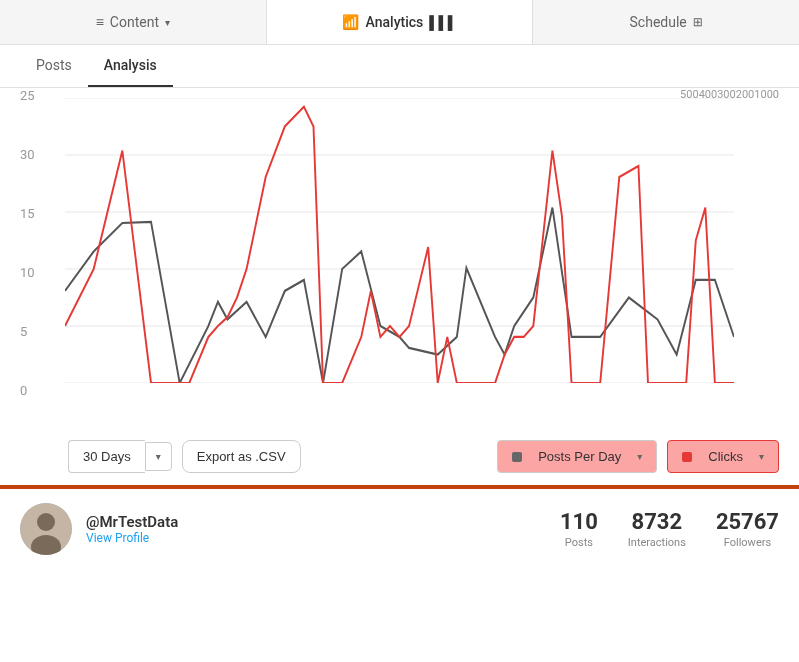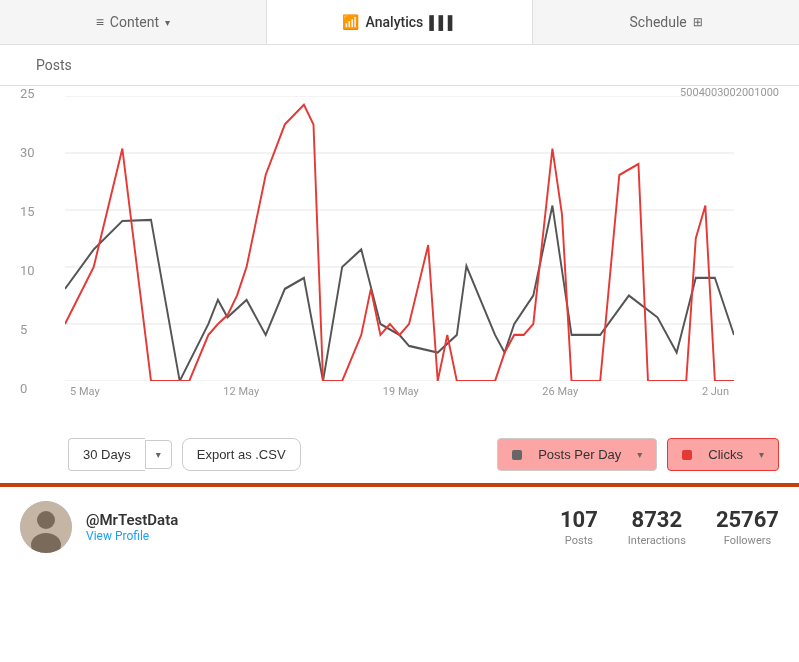--- a/index.html
+++ b/index.html
@@ -66,20 +66,23 @@
   <div class="top-nav-tab">
     <span>Schedule</span>
     <span style="font-size:12px;">⊞</span>
   </div>
 </div>
 
 <div class="sub-nav">
   <div class="sub-nav-tab">
     <span>Posts</span>
   </div>
+  <div class="sub-nav-tab active">
+    <span>Analysis</span>
+  </div>
 </div>
 
 <div class="chart-area">
 
   <div class="y-axis-left">
     <span>25</span>
     <span>30</span>
     <span>15</span>
     <span>10</span>
     <span>5</span>
@@ -104,27 +107,20 @@
       <line x1="0" y1="156" x2="700" y2="156" stroke="#e8e8e8" stroke-width="1"></line>
       <line x1="0" y1="208" x2="700" y2="208" stroke="#e8e8e8" stroke-width="1"></line>
       <line x1="0" y1="260" x2="700" y2="260" stroke="#e8e8e8" stroke-width="1"></line>
 
       <polyline points="0,176 30,140 60,114 90,113 120,260 150,208 160,186 170,202 190,186 210,218 230,176 250,166 270,260 290,156 310,140 330,208 350,218 360,228 390,234 410,218 420,155 450,218 460,234 470,208 490,182 510,100 530,218 560,218 590,182 620,202 640,234 660,166 680,166 700,218" fill="none" stroke="#555" stroke-width="2"></polyline>
 
       <polyline points="0,208 30,156 60,48 90,260 110,260 130,260 150,218 160,208 170,200 180,182 190,156 210,72 230,26 250,8 260,26 270,260 280,260 290,260 310,218 320,176 330,218 340,208 350,218 360,208 380,136 390,260 400,218 410,260 420,260 430,260 450,260 460,234 470,218 480,218 490,208 510,48 520,108 530,260 540,260 550,260 560,260 580,72 600,62 610,260 620,260 630,260 650,260 660,130 670,100 680,260 700,260" fill="none" stroke="#e53935" stroke-width="2"></polyline>
     </svg>
   </div>
 
-  <div class="x-axis-labels">
-    <span>5 May</span>
-    <span>12 May</span>
-    <span>19 May</span>
-    <span>26 May</span>
-    <span>2 Jun</span>
-  </div>
 </div>
 
 <div class="controls-bar">
   <div class="btn-group">
     <button class="btn btn-days">
       <span>30 Days</span>
     </button>
     <button class="btn btn-days-arrow">
       <span class="chevron">▾</span>
     </button>
@@ -153,21 +149,21 @@
       <circle cx="26" cy="19" r="9" fill="#7a6a5a"></circle>
       <ellipse cx="26" cy="44" rx="15" ry="12" fill="#7a6a5a"></ellipse>
     </svg>
   </div>
   <div class="profile-info">
     <span class="profile-name">@MrTestData</span>
     <a class="profile-link">View Profile</a>
   </div>
   <div class="stats">
     <div class="stat">
-      <div class="stat-value">107</div>
+      <div class="stat-value">110</div>
       <div class="stat-label">Posts</div>
     </div>
     <div class="stat">
       <div class="stat-value">8732</div>
       <div class="stat-label">Interactions</div>
     </div>
     <div class="stat">
       <div class="stat-value">25767</div>
       <div class="stat-label">Followers</div>
     </div>

